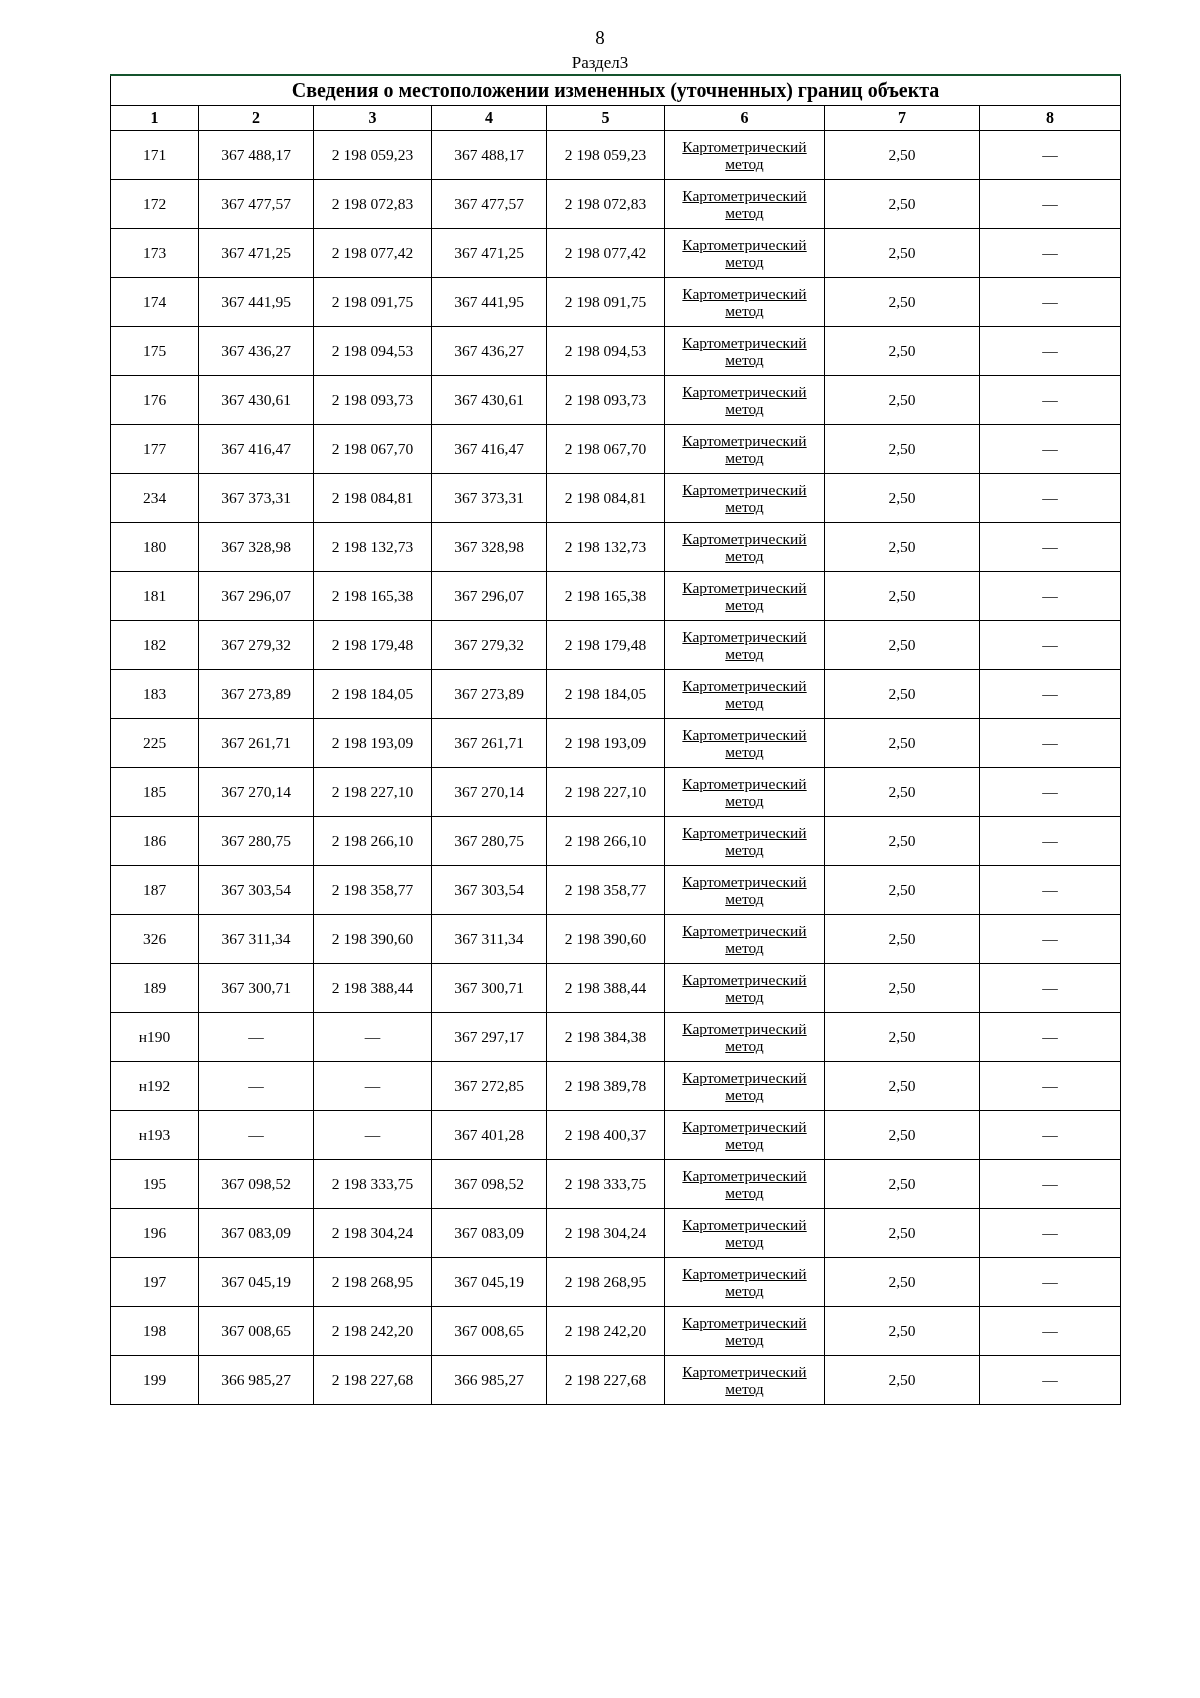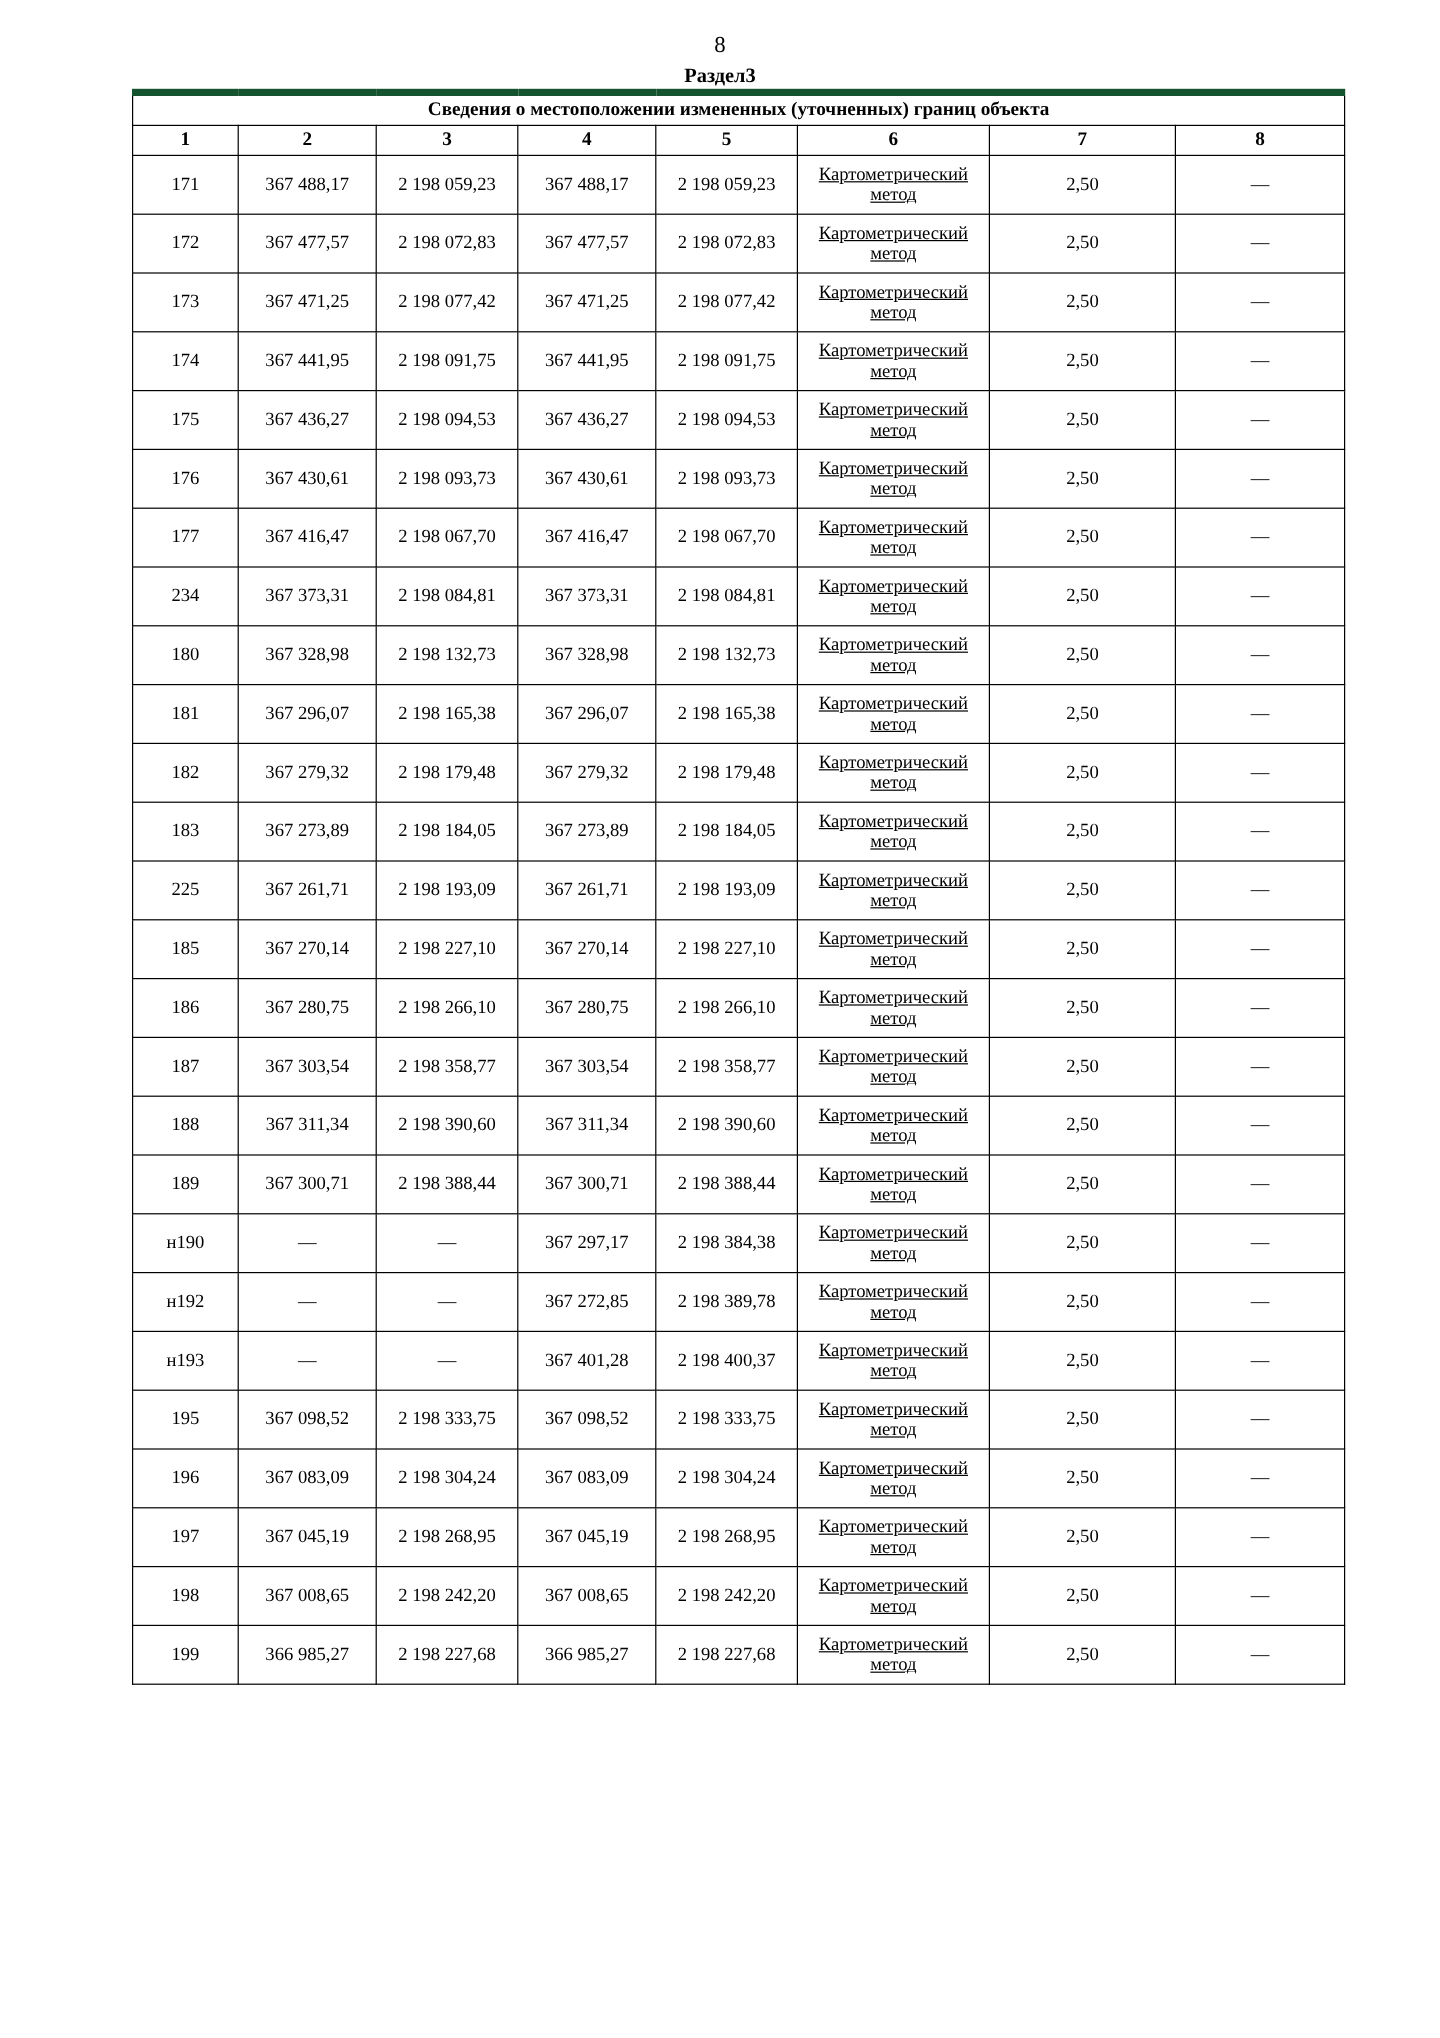--- a/index.html
+++ b/index.html
@@ -22,43 +22,43 @@
   }
   .page-number {
     text-align: center;
     font-size: 19px;
     line-height: 1.1;
     margin-bottom: 4px;
   }
   .section-title {
     text-align: center;
     font-size: 17px;
-    font-weight: bold;
+    font-weight: normal;
     line-height: 1.15;
     margin-bottom: 2px;
   }
   table.data {
     border-collapse: collapse;
     width: 1010px;
     table-layout: fixed;
     margin: 0 auto;
   }
   table.data td, table.data th {
     border: 1px solid #000000;
     font-size: 15.5px;
     text-align: center;
     vertical-align: middle;
     padding: 2px 3px;
     font-weight: normal;
   }
   tr.caption-row td {
     font-weight: bold;
-    font-size: 16px;
+    font-size: 20px;
     padding: 3px 2px;
-    border-top: 6px solid #14532d;
+    border-top: 2px solid #14532d;
   }
   tr.colnum-row td {
     font-weight: bold;
     font-size: 16px;
     padding: 3px 2px;
   }
   tbody tr.data-row td {
     height: 44px;
   }
   .c-num   { width: 88px; }
@@ -259,21 +259,21 @@
           <td>187</td>
           <td>367 303,54</td>
           <td>2 198 358,77</td>
           <td>367 303,54</td>
           <td>2 198 358,77</td>
           <td class="c-meth">Картометрический метод</td>
           <td>2,50</td>
           <td>—</td>
         </tr>
         <tr class="data-row">
-          <td>188</td>
+          <td>326</td>
           <td>367 311,34</td>
           <td>2 198 390,60</td>
           <td>367 311,34</td>
           <td>2 198 390,60</td>
           <td class="c-meth">Картометрический метод</td>
           <td>2,50</td>
           <td>—</td>
         </tr>
         <tr class="data-row">
           <td>189</td>

